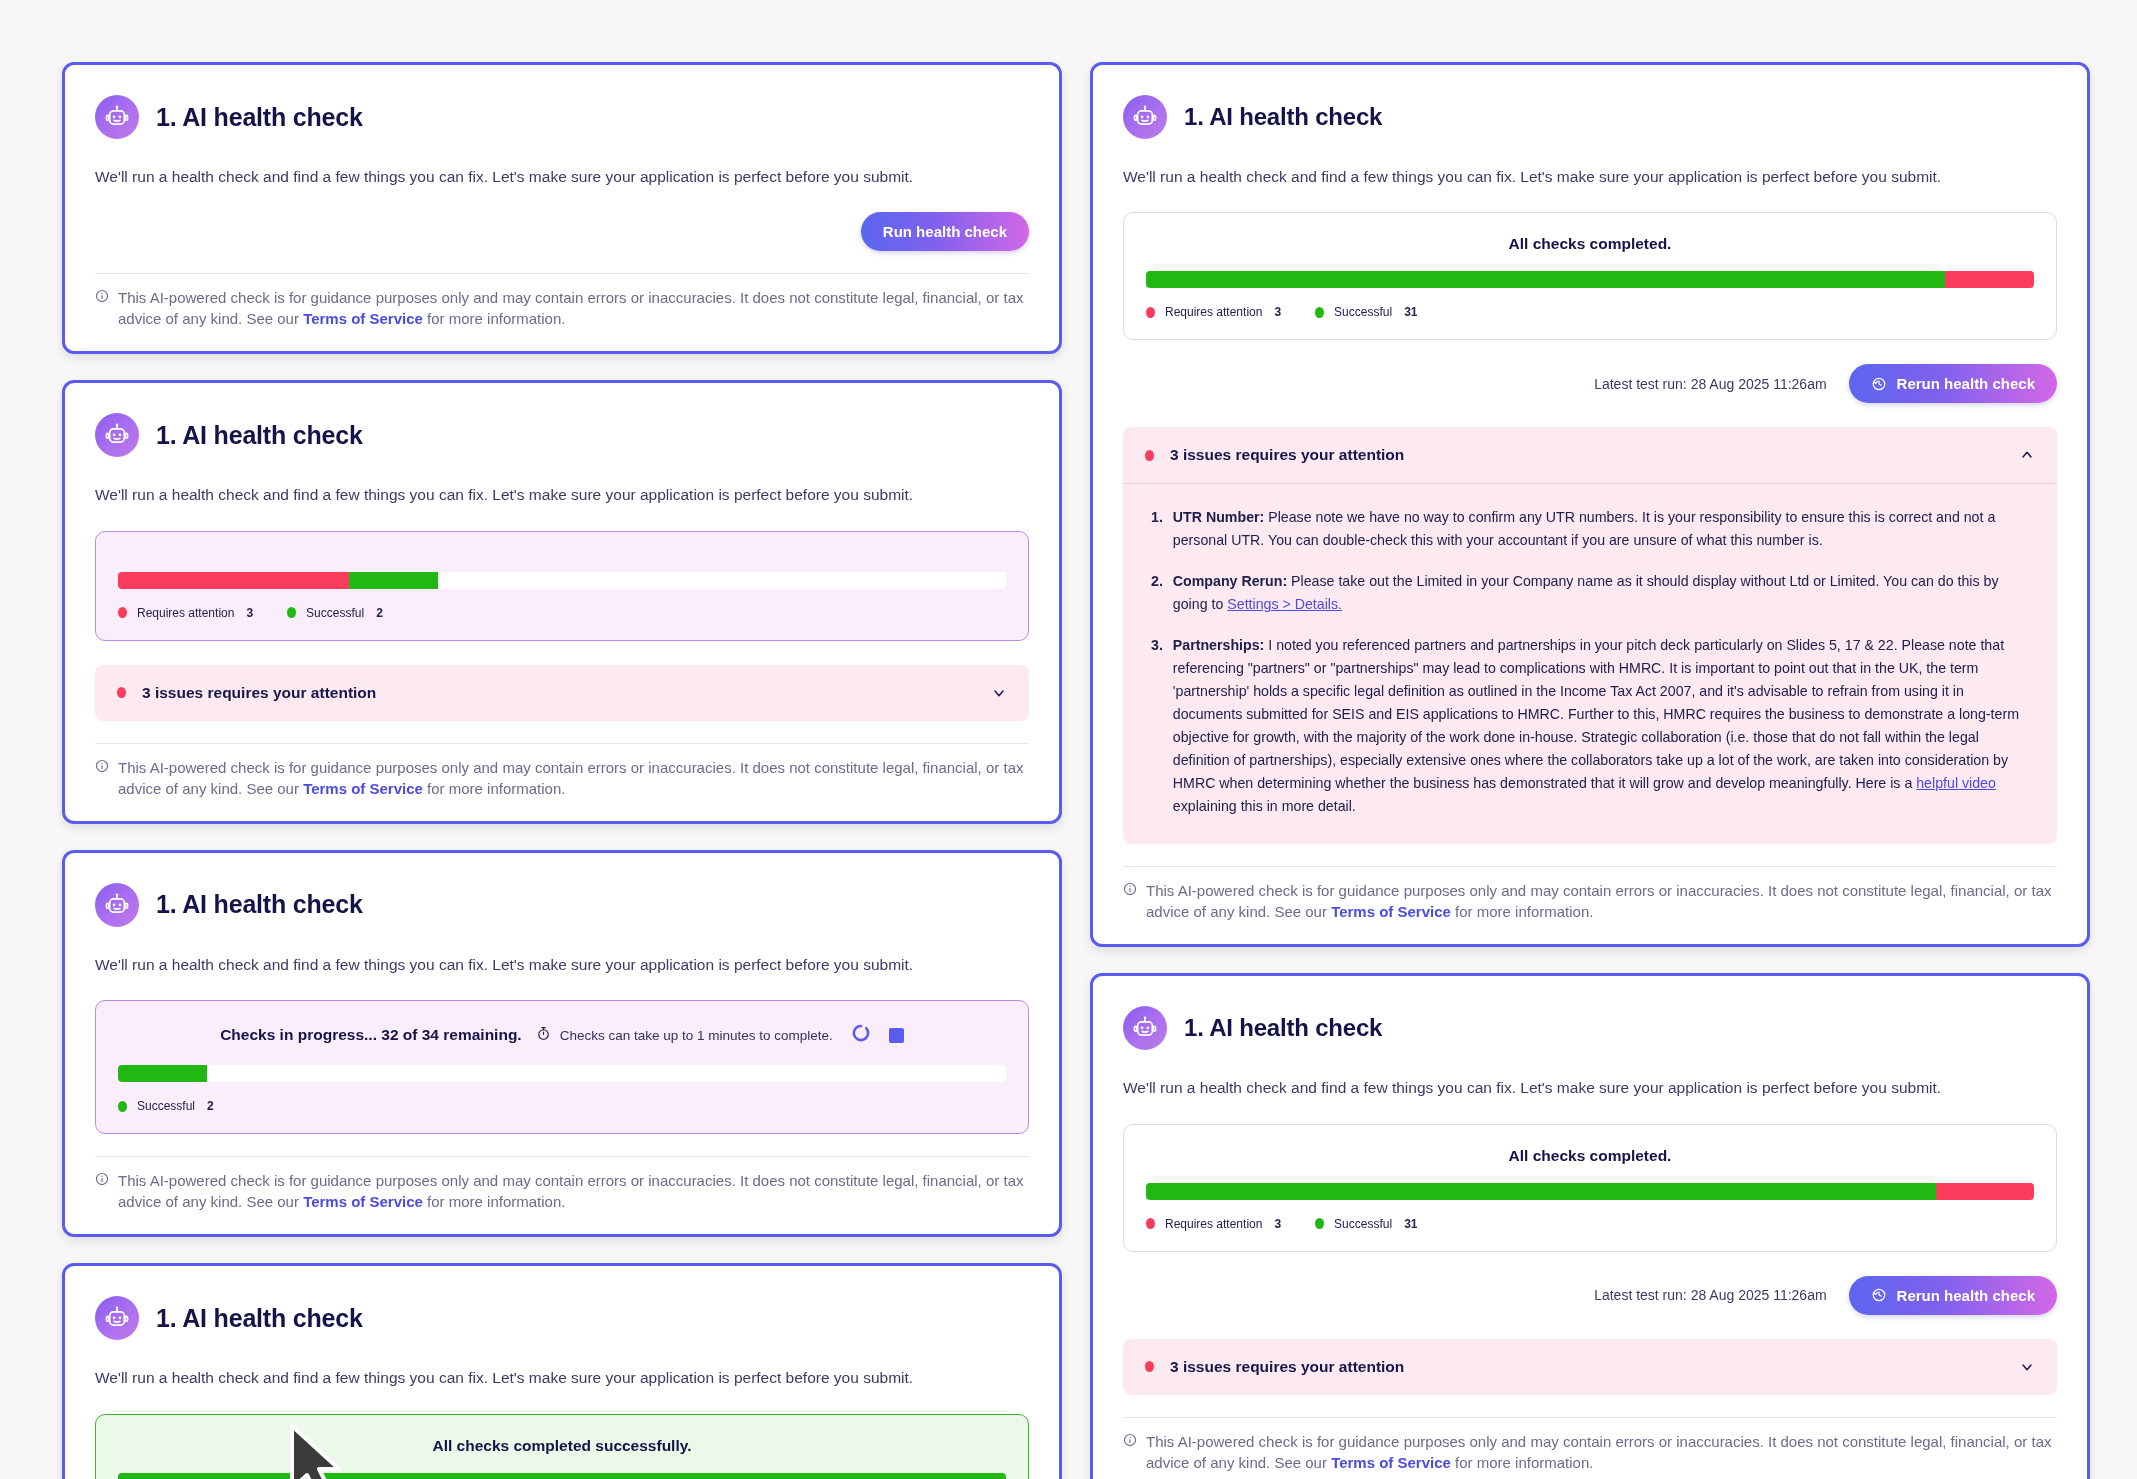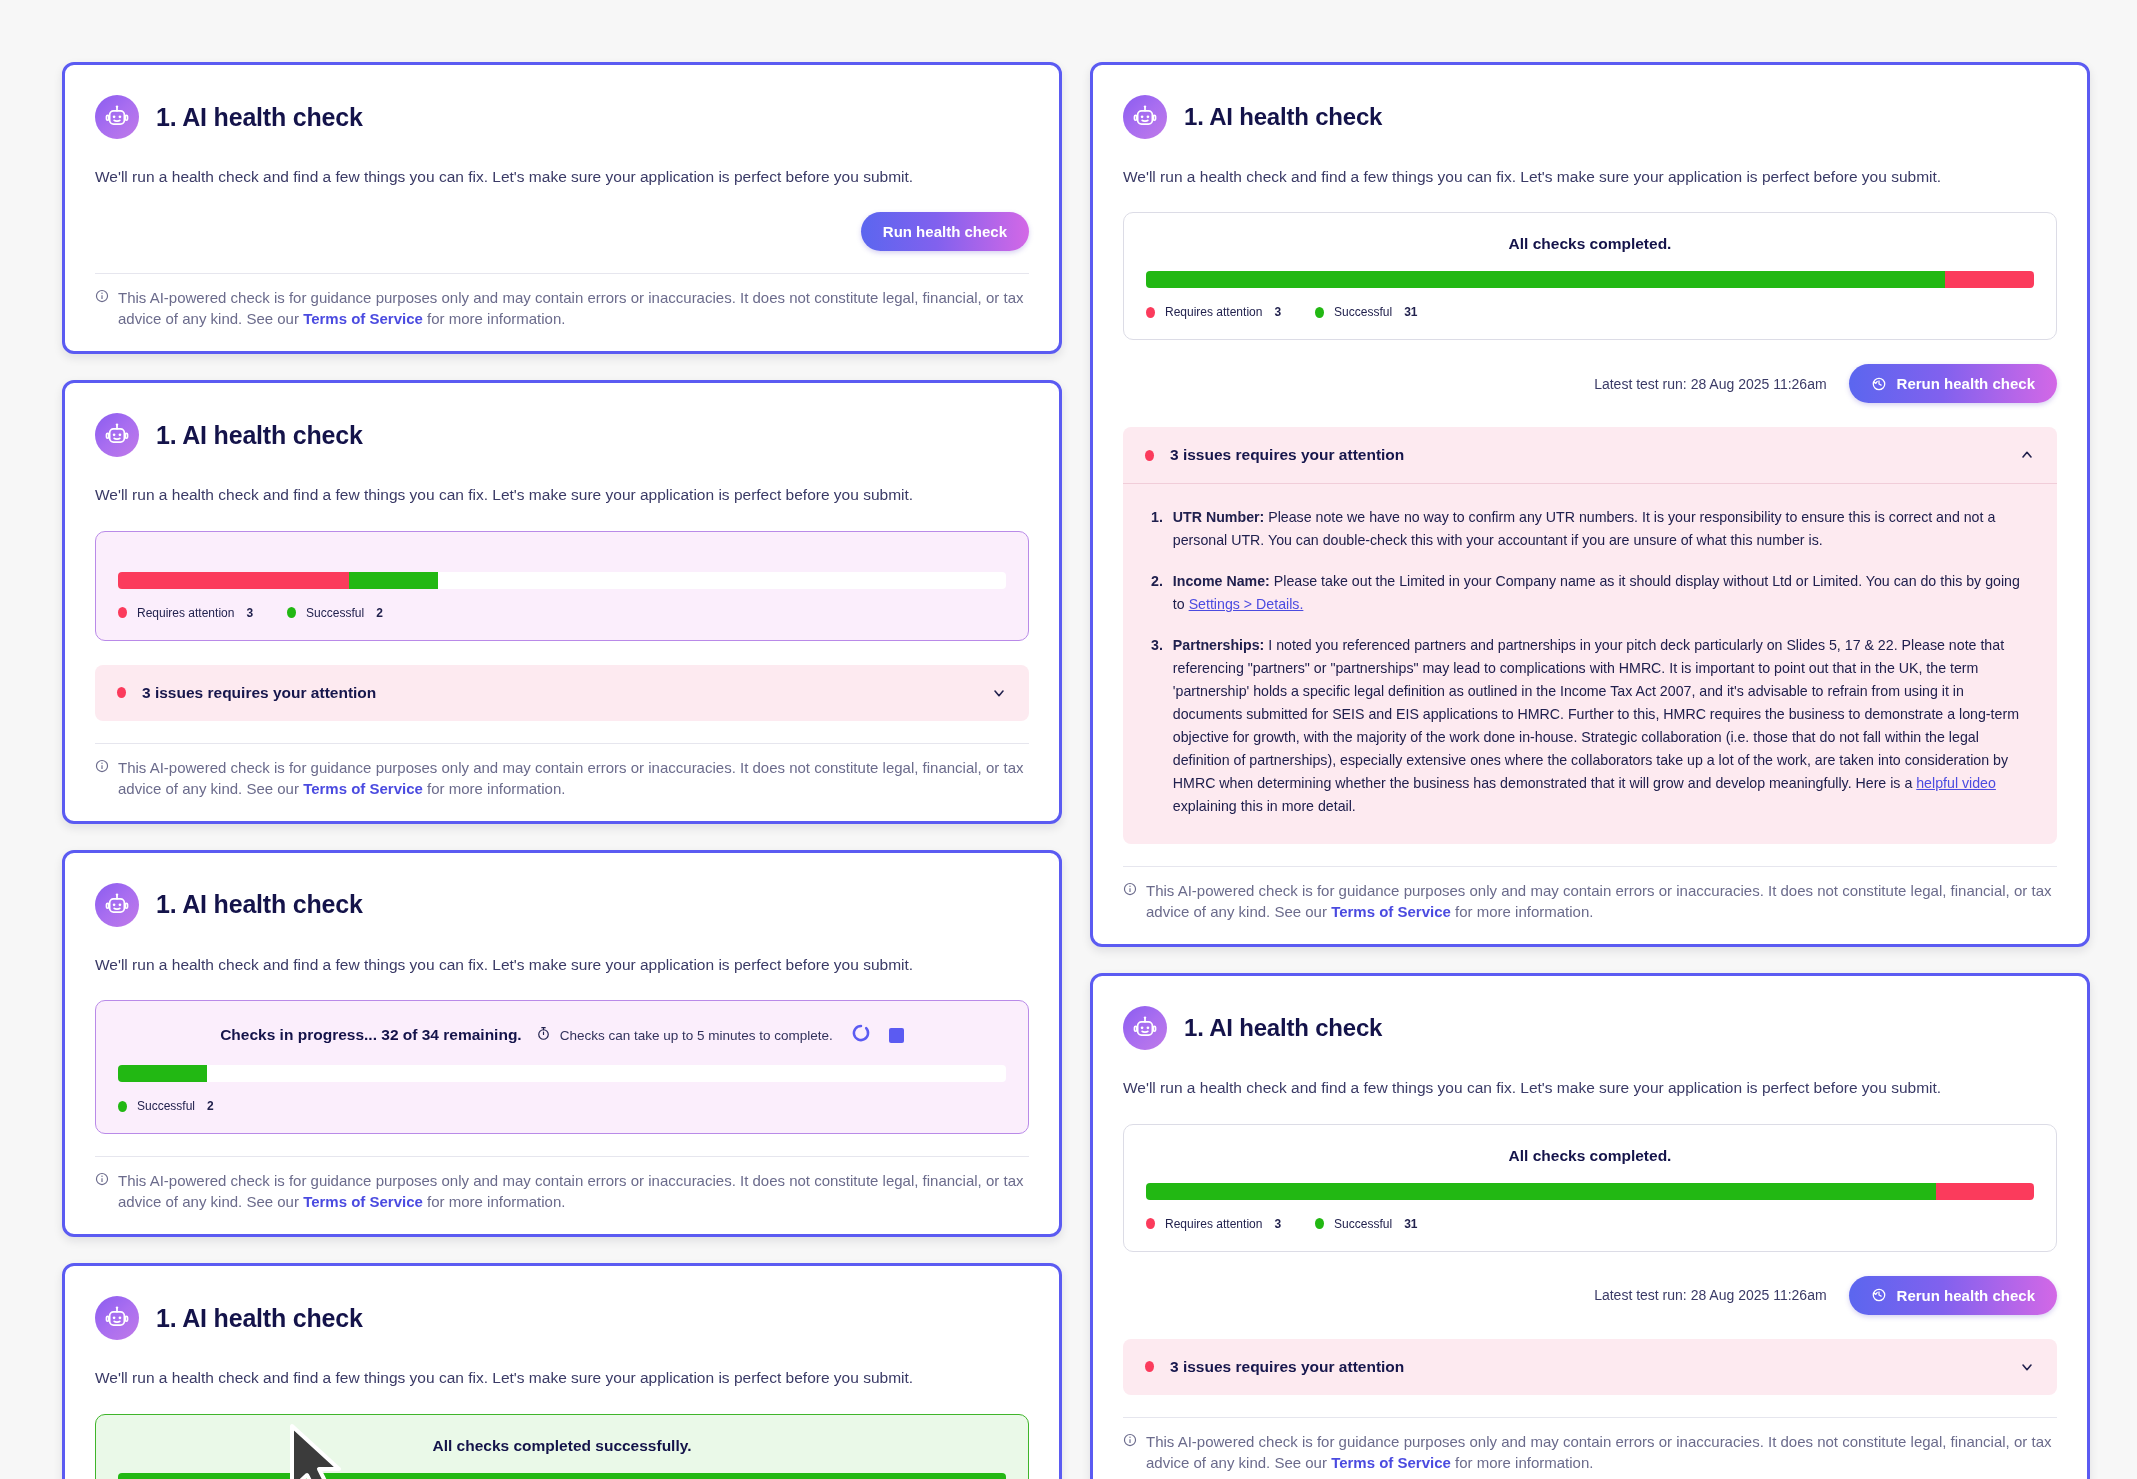--- a/index.html
+++ b/index.html
@@ -271,21 +271,21 @@
           <span class="panel-right">
             <span class="hint">
               <span>
                 <svg width="15" height="15" viewBox="0 0 24 24" fill="none" stroke="#22224e" stroke-width="1.9" stroke-linecap="round">
                   <circle cx="12" cy="13.6" r="7.6"></circle>
                     <line x1="12" y1="9.6" x2="12" y2="13.6"></line>
                   <line x1="9.3" y1="2.6" x2="14.7" y2="2.6"></line>
                     <line x1="12" y1="2.6" x2="12" y2="5.9"></line>
                 </svg>
               </span>
-              <span>Checks can take up to 5 minutes to complete.</span>
+              <span>Checks can take up to 1 minutes to complete.</span>
             </span>
             <span class="spin-stop">
               <span>
                 <svg width="20" height="20" viewBox="0 0 24 24" fill="none" stroke="#5b5bf2" stroke-width="3" stroke-linecap="round">
                   <path d="M12 3.5a8.5 8.5 0 1 0 6.2 2.7"></path>
                 </svg>
               </span>
               <span class="stop-sq"></span>
             </span>
           </span>
@@ -421,21 +421,21 @@
         <div class="issues-sep"></div>
         <div class="issues-body">
 
           <div class="issue-item">
             <span class="issue-num">1.</span>
             <span class="issue-body"><span class="issue-label">UTR Number:</span><span> Please note we have no way to confirm any UTR numbers. It is your responsibility to ensure this is correct and not a personal UTR. You can double-check this with your accountant if you are unsure of what this number is.</span></span>
           </div>
 
           <div class="issue-item">
             <span class="issue-num">2.</span>
-            <span class="issue-body"><span class="issue-label">Income Name:</span><span> Please take out the Limited in your Company name as it should display without Ltd or Limited. You can do this by going to </span><a href="#">Settings &gt; Details.</a></span>
+            <span class="issue-body"><span class="issue-label">Company Rerun:</span><span> Please take out the Limited in your Company name as it should display without Ltd or Limited. You can do this by going to </span><a href="#">Settings &gt; Details.</a></span>
           </div>
 
           <div class="issue-item">
             <span class="issue-num">3.</span>
             <span class="issue-body"><span class="issue-label">Partnerships:</span><span> I noted you referenced partners and partnerships in your pitch deck particularly on Slides 5, 17 &amp; 22. Please note that referencing "partners" or "partnerships" may lead to complications with HMRC. It is important to point out that in the UK, the term 'partnership' holds a specific legal definition as outlined in the Income Tax Act 2007, and it's advisable to refrain from using it in documents submitted for SEIS and EIS applications to HMRC. Further to this, HMRC requires the business to demonstrate a long-term objective for growth, with the majority of the work done in-house. Strategic collaboration (i.e. those that do not fall within the legal definition of partnerships), especially extensive ones where the collaborators take up a lot of the work, are taken into consideration by HMRC when determining whether the business has demonstrated that it will grow and develop meaningfully. Here is a </span><a href="#">helpful video</a><span> explaining this in more detail.</span></span>
           </div>
 
         </div>
       </div>
 

